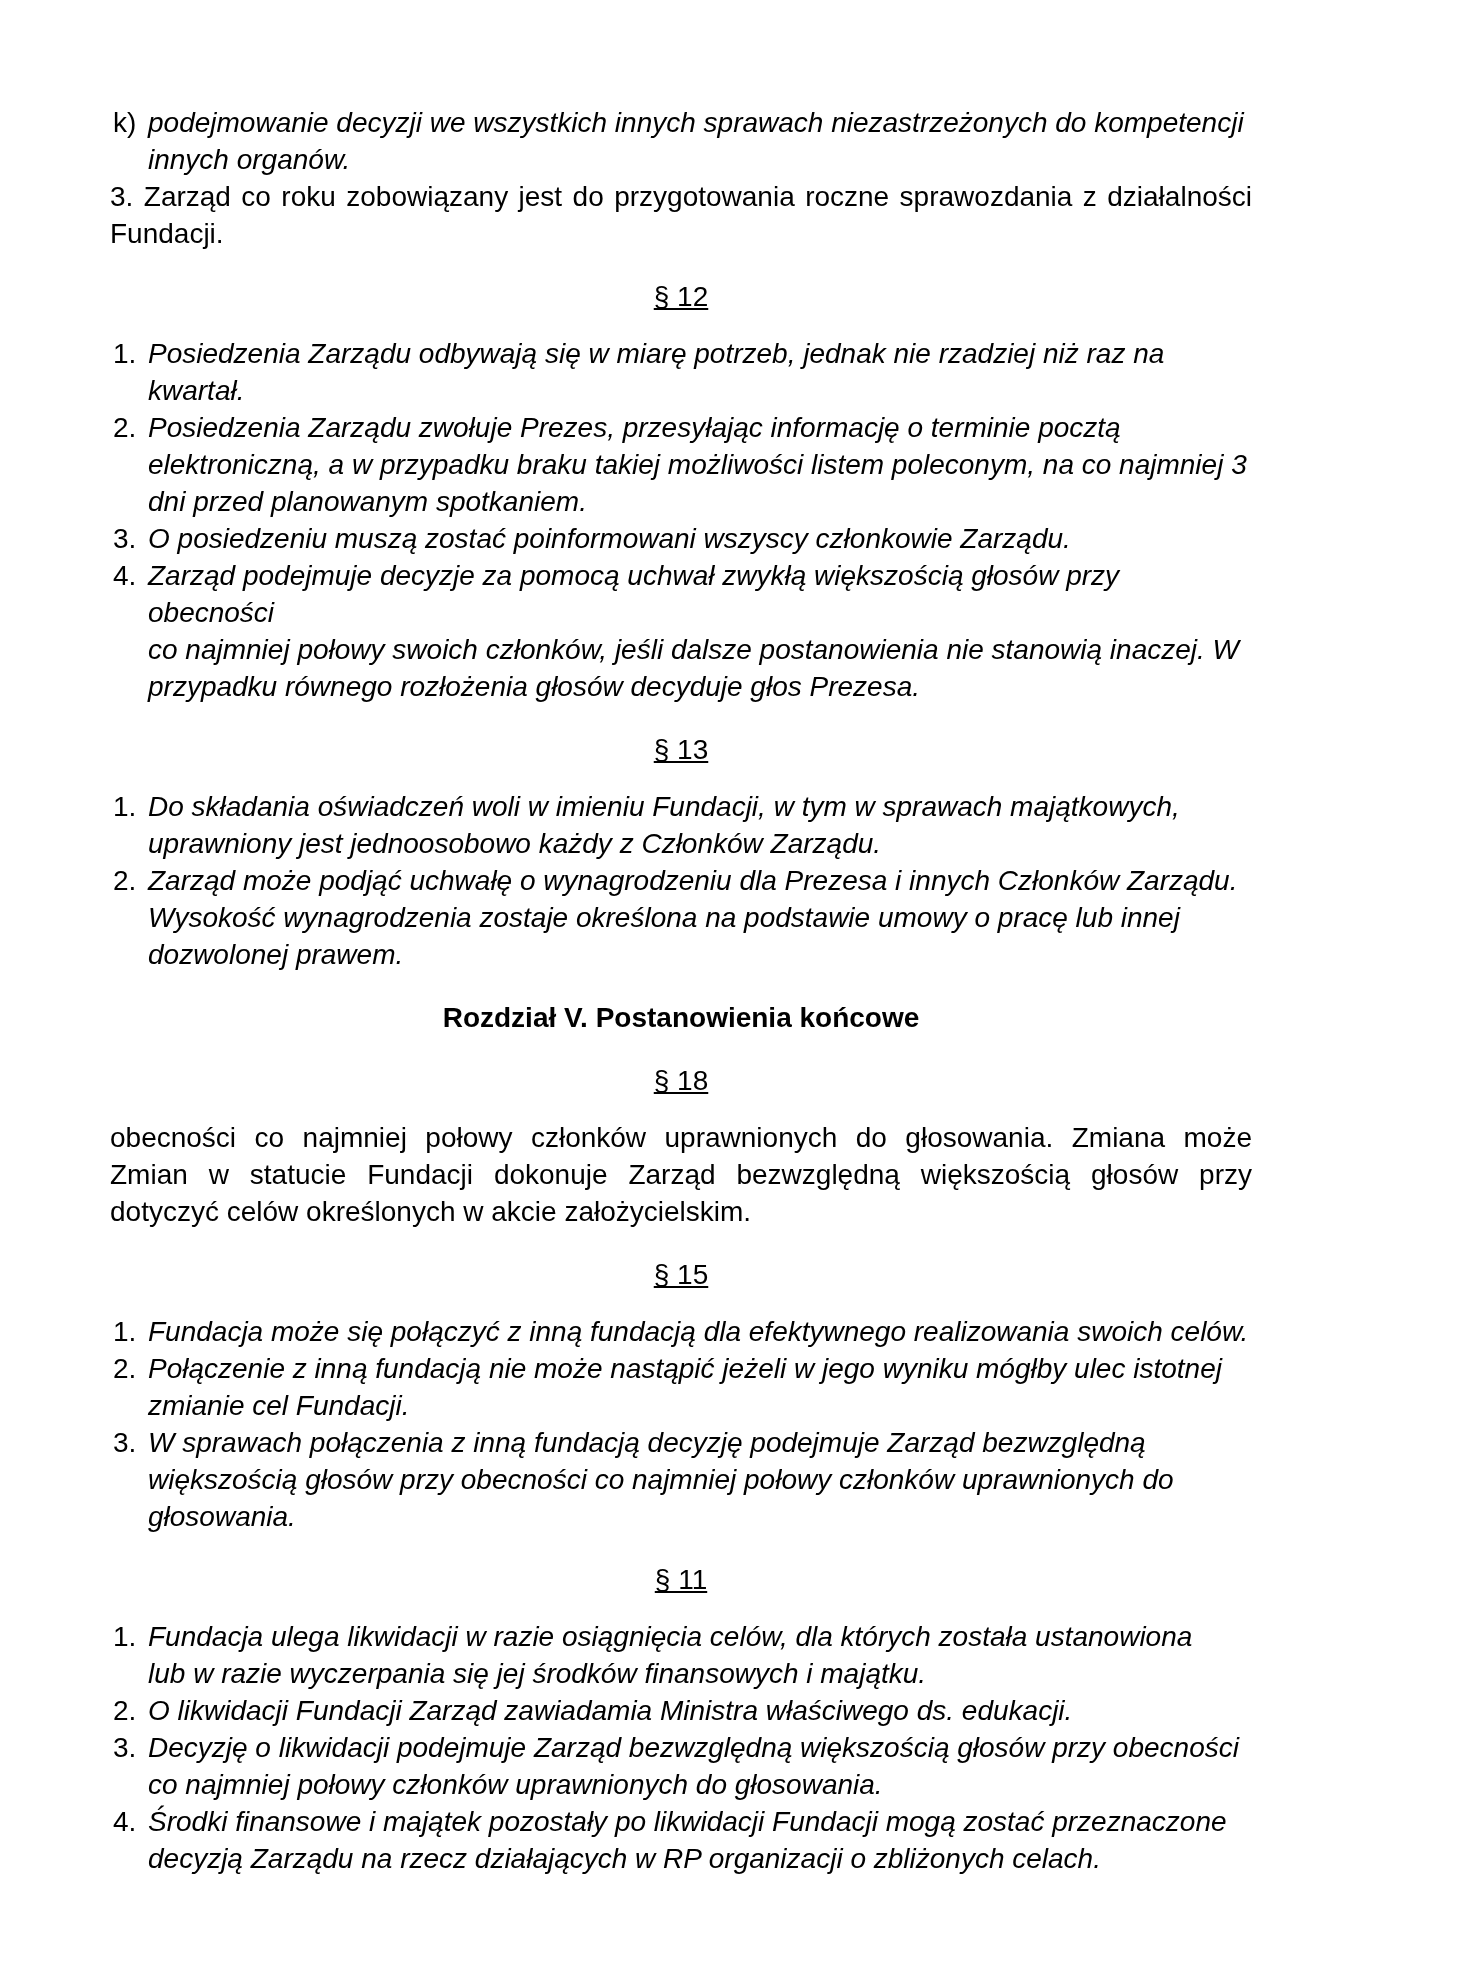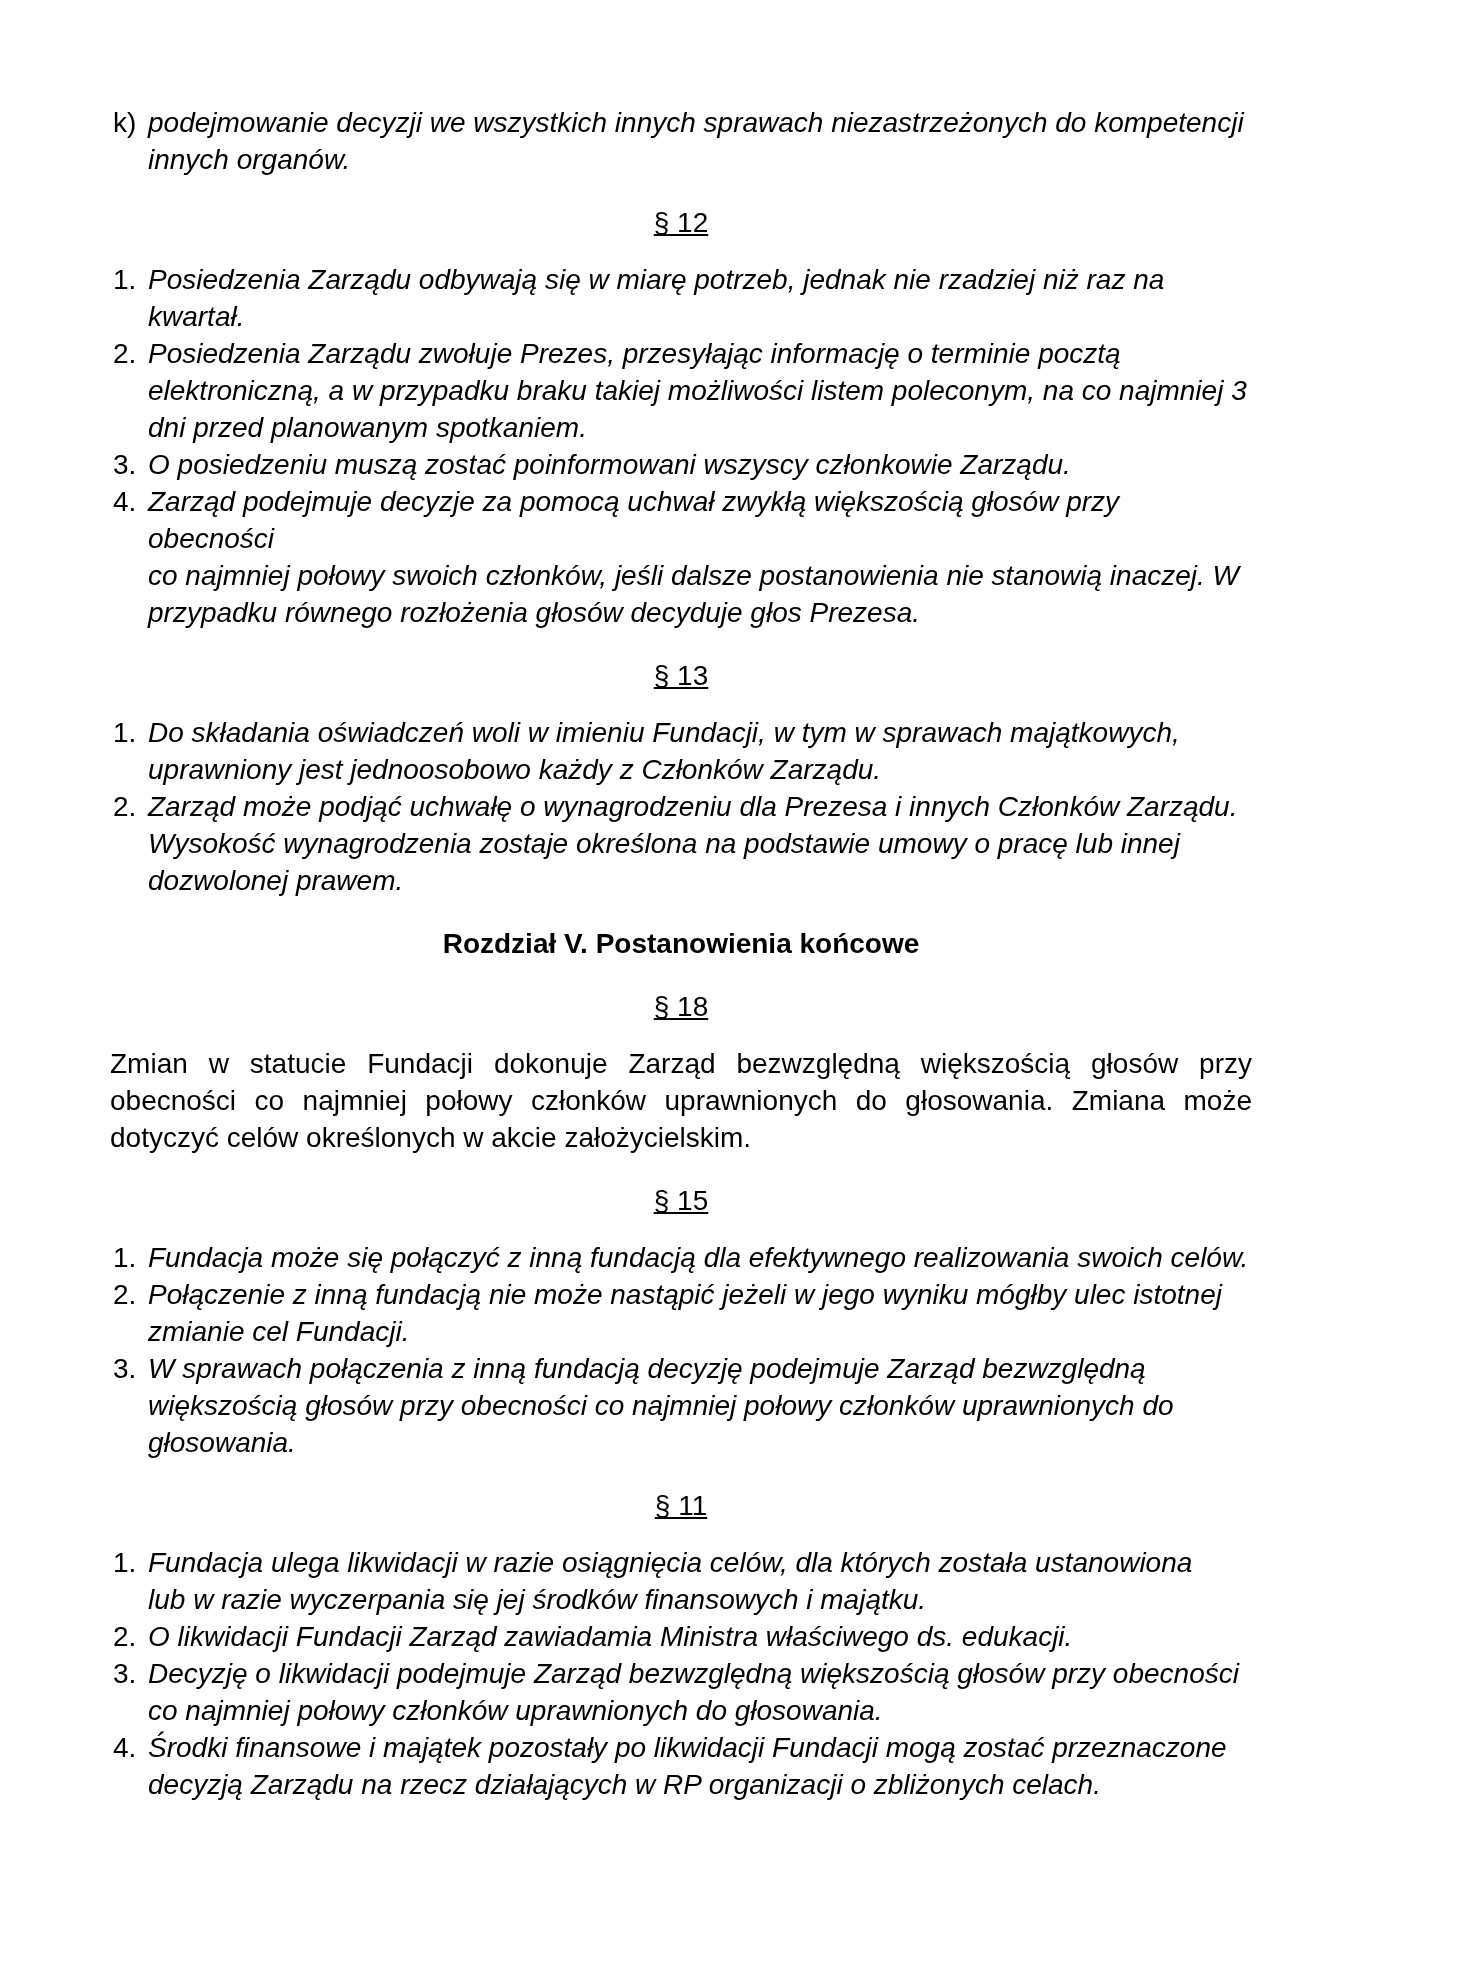--- a/index.html
+++ b/index.html
@@ -67,20 +67,24 @@
 
 <div class="page">
   <div class="content">
 
     <div class="li">
       <span class="marker">k)</span>
       <span class="itext">podejmowanie decyzji we wszystkich innych sprawach niezastrzeżonych do kompetencji
 innych organów.</span>
     </div>
 
+    <div class="jpara">
+      <span class="jline">3. Zarząd co roku zobowiązany jest do przygotowania roczne sprawozdania z działalności</span>
+      <span class="jlast">Fundacji.</span>
+    </div>
 
     <div class="sec-heading">§ 12</div>
     <div class="olist">
       <div class="li">
         <span class="marker">1.</span>
         <span class="itext">Posiedzenia Zarządu odbywają się w miarę potrzeb, jednak nie rzadziej niż raz na
 kwartał.</span>
       </div>
       <div class="li">
         <span class="marker">2.</span>
@@ -112,22 +116,22 @@
         <span class="itext">Zarząd może podjąć uchwałę o wynagrodzeniu dla Prezesa i innych Członków Zarządu.
 Wysokość wynagrodzenia zostaje określona na podstawie umowy o pracę lub innej
 dozwolonej prawem.</span>
       </div>
     </div>
 
     <div class="chapter-heading">Rozdział V. Postanowienia końcowe</div>
 
     <div class="sec-heading">§ 18</div>
     <div class="jpara">
+      <span class="jline">obecności co najmniej połowy członków uprawnionych do głosowania. Zmiana może</span>
       <span class="jline">Zmian w statucie Fundacji dokonuje Zarząd bezwzględną większością głosów przy</span>
-      <span class="jline">obecności co najmniej połowy członków uprawnionych do głosowania. Zmiana może</span>
       <span class="jlast">dotyczyć celów określonych w akcie założycielskim.</span>
     </div>
 
     <div class="sec-heading">§ 15</div>
     <div class="olist">
       <div class="li">
         <span class="marker">1.</span>
         <span class="itext">Fundacja może się połączyć z inną fundacją dla efektywnego realizowania swoich celów.</span>
       </div>
       <div class="li">

